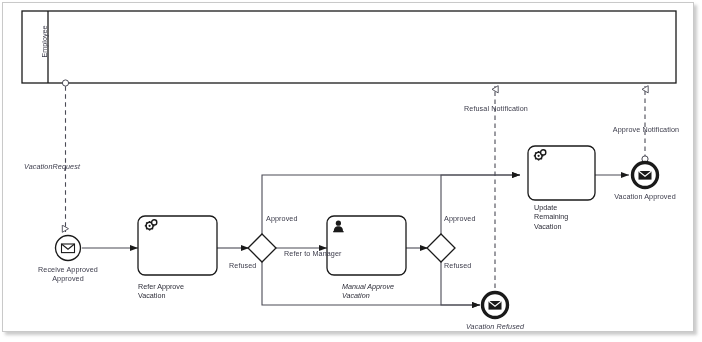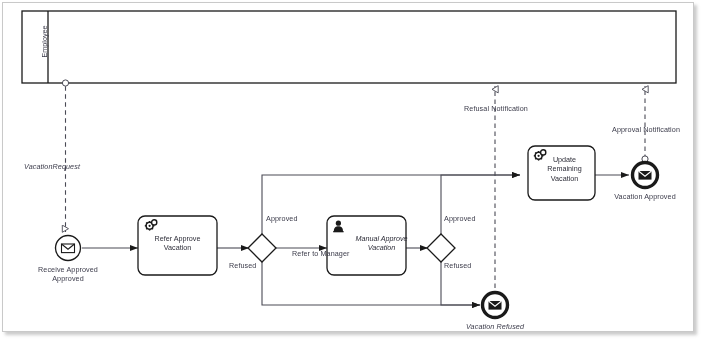--- a/index.html
+++ b/index.html
@@ -43,23 +43,23 @@
     white-space: nowrap;
     line-height: 8.6px;
     letter-spacing: 0.1px;
   }
   .lbl.ctr { transform: translateX(-50%); text-align: left; }
   .tasklbl {
     position: absolute;
     font-family: "Liberation Sans", sans-serif;
     font-size: 7.2px;
     color: #2d2d38;
-    text-align: center;
     line-height: 9.4px;
     white-space: pre-line;
+    margin-top: 48px;
   }
   .poolname {
     position: absolute;
     font-family: "Liberation Sans", sans-serif;
     font-size: 7.2px;
     color: #3b3b4a;
     transform: rotate(-90deg);
     transform-origin: center center;
     white-space: nowrap;
   }
@@ -198,42 +198,42 @@
       </g>
     </g>
   </svg>
 
   <div class="poolname" style="left:14px; top:37px; width:60px; text-align:center;">Employee</div>
 
   <div class="lbl ctr" style="left:52px; top:163px;font-style:italic;">VacationRequest</div>
 
   <div class="lbl ctr" style="left:496px; top:105px;">Refusal Notification</div>
 
-  <div class="lbl ctr" style="left:646px; top:126px;">Approval Notification</div>
+  <div class="lbl ctr" style="left:646px; top:126px;">Approve Notification</div>
 
   <div class="lbl evlbl" style="left:68px; top:266px;">
     <span>Receive Approved</span><br>
     <span>Approved</span>
   </div>
 
   <div class="tasklbl" style="left:138px; top:234px; width:79px;">Refer Approve
 Vacation</div>
 
   <div class="tasklbl" style="left:342px; top:234px; width:79px;font-style:italic;">Manual Approve
 Vacation</div>
 
   <div class="tasklbl" style="left:534px; top:155px; width:61px;">Update
 Remaining
 Vacation</div>
 
   <div class="lbl" style="left:266px; top:215px;">Approved</div>
 
   <div class="lbl" style="left:229px; top:262px;">Refused</div>
 
-  <div class="lbl" style="left:292px; top:250px;text-align:right;">Refer to Manager</div>
+  <div class="lbl" style="left:284px; top:250px;text-align:right;">Refer to Manager</div>
 
   <div class="lbl" style="left:444px; top:215px;">Approved</div>
 
   <div class="lbl" style="left:444px; top:262px;">Refused</div>
 
   <div class="lbl evlbl" style="left:645px; top:193px;">Vacation Approved</div>
 
   <div class="lbl evlbl" style="left:495px; top:323px;font-style:italic;">Vacation Refused</div>
 </div>
 

